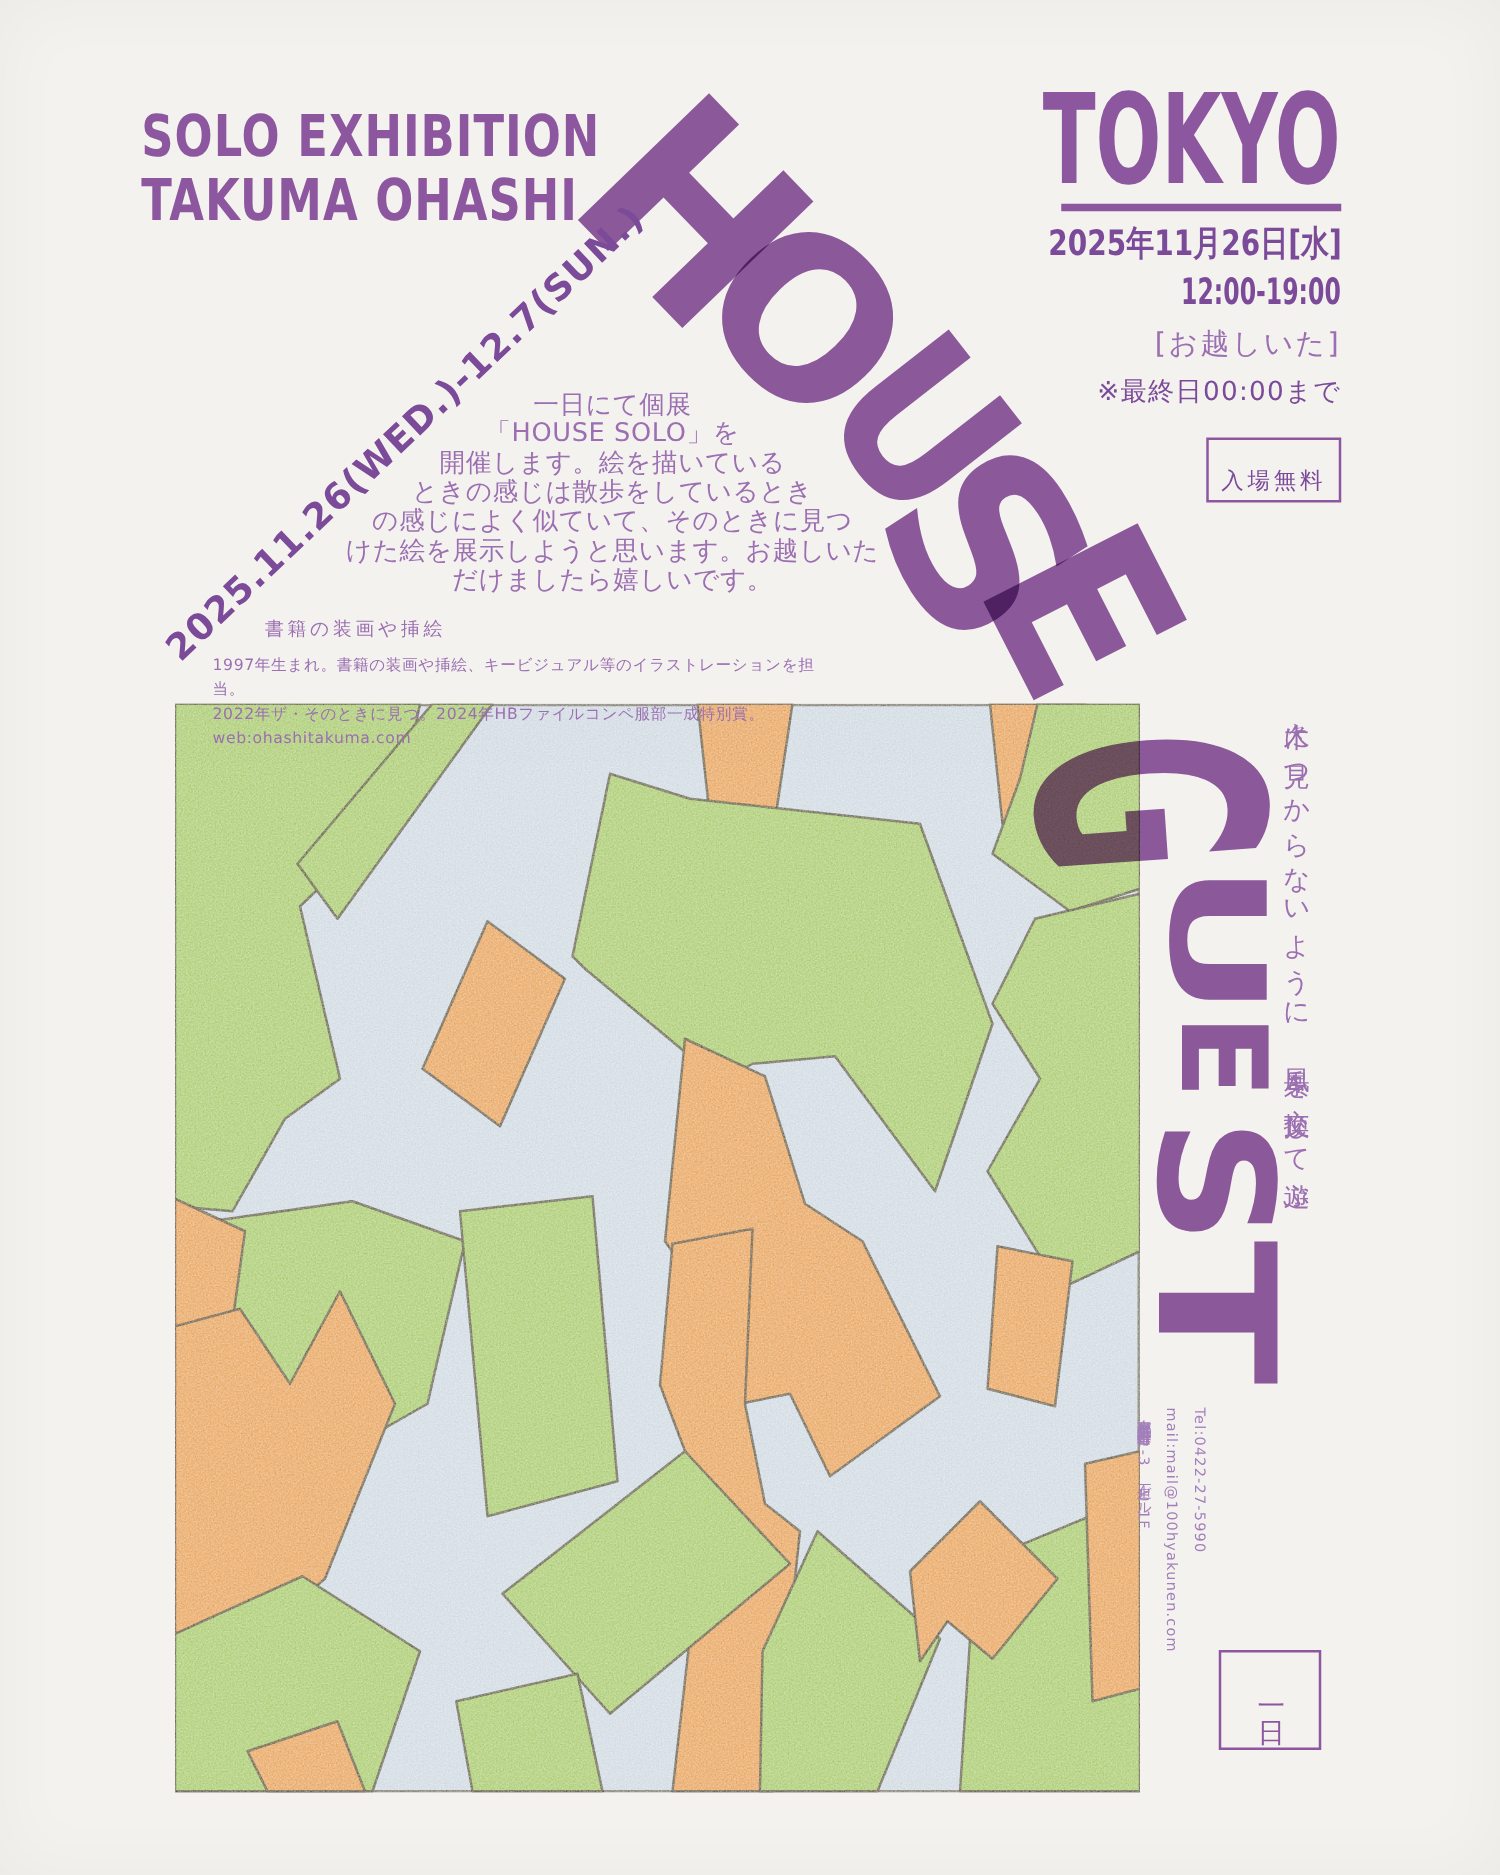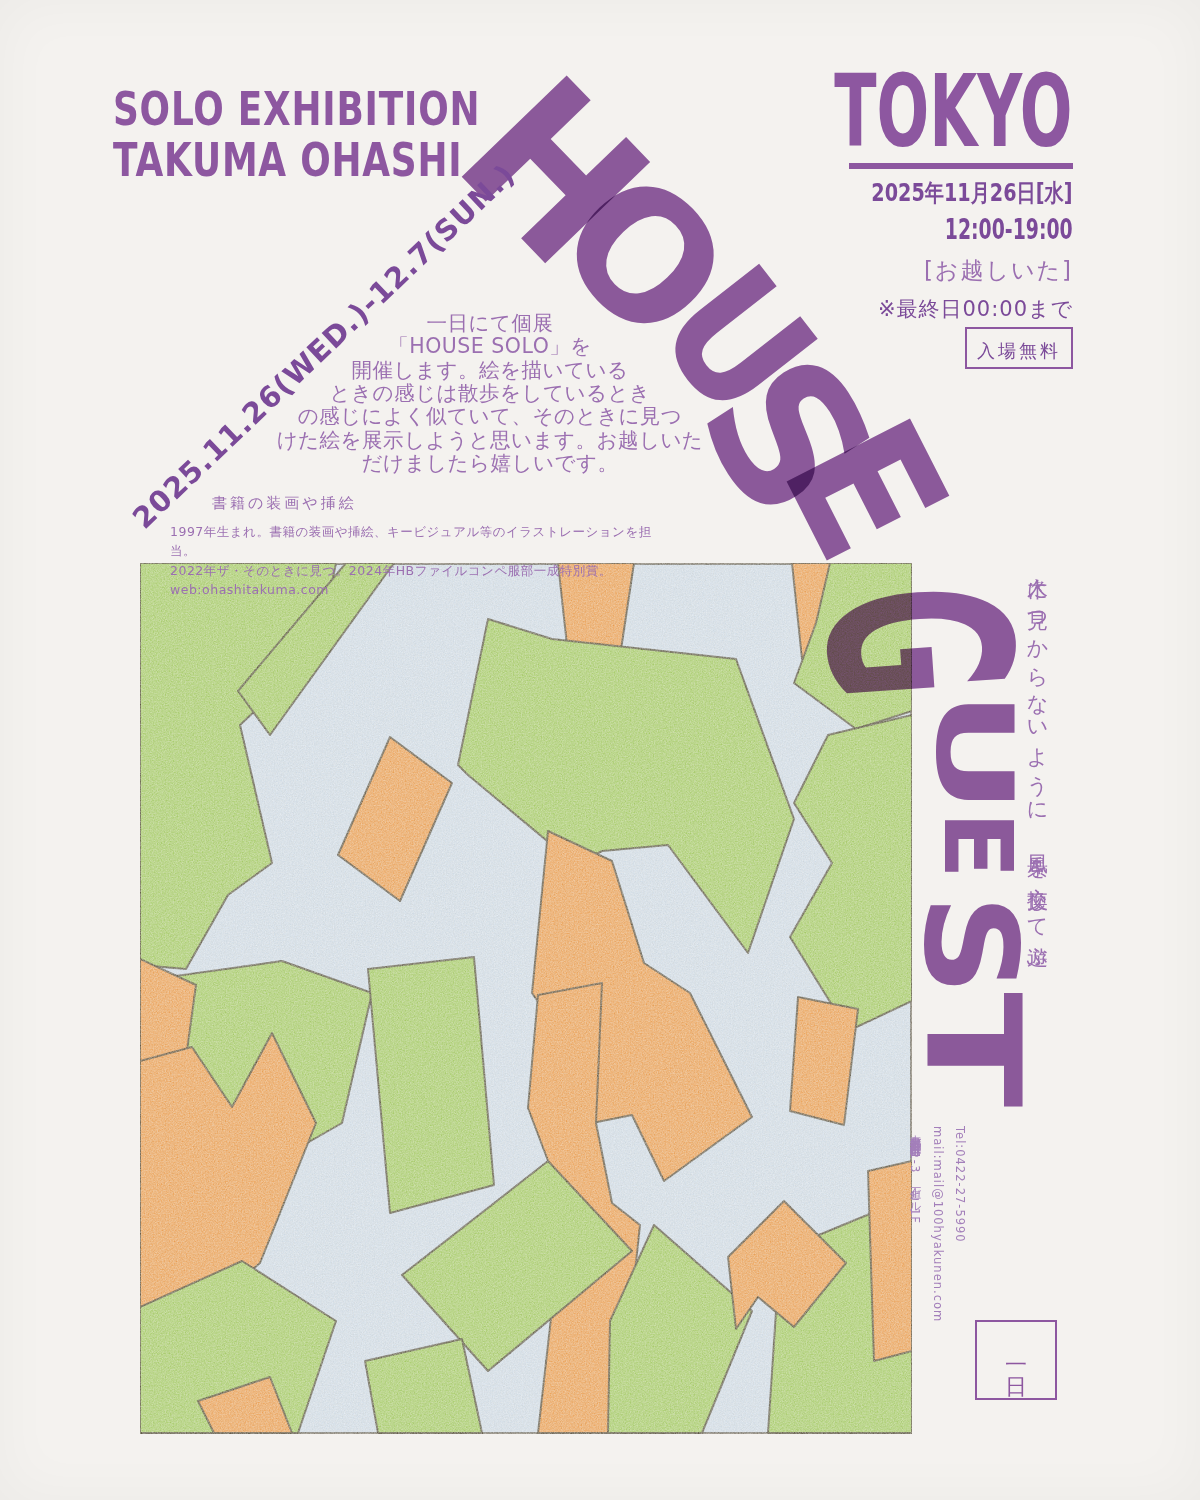--- a/index.html
+++ b/index.html
@@ -27,26 +27,26 @@
   .condR65{display:inline-block;transform:scaleX(0.65);transform-origin:100% 50%;}
 
   
   .exh-title{left:113px;top:84px;color:var(--purple);font-weight:bold;
     font-size:46px;line-height:1.1;letter-spacing:1px;white-space:nowrap;}
 
   
   .tokyo-block{right:127px;top:71px;text-align:right;color:var(--purple-dark);white-space:nowrap;}
   .tokyo{font-size:100px;line-height:0.82;font-weight:bold;color:var(--purple);letter-spacing:0;}
   .tokyo-rule{height:6px;background:var(--purple);width:224px;margin:10px 0 12px auto;}
-  .sched-l1,.sched-l2{font-size:24px;font-weight:bold;line-height:1.0;margin-top:8px;}
+  .sched-l1,.sched-l2{font-size:28px;font-weight:bold;line-height:1.0;margin-top:8px;}
   .sched-time{font-size:29px;font-weight:bold;margin-top:7px;}
   .sched-closed{font-size:23px;letter-spacing:2px;margin-top:9px;color:var(--purple-light);}
   .sched-last{font-size:21px;letter-spacing:1px;margin-top:9px;color:var(--purple-dark);}
-  .admission{display:inline-block;border:2.5px solid var(--purple);padding:10px 10px 4px 10px;
-    font-size:18px;letter-spacing:3px;margin-top:4px;color:var(--purple-dark);}
+  .admission{display:inline-block;border:2.5px solid var(--purple);padding:20px 10px 4px 10px;
+    font-size:18px;letter-spacing:3px;margin-top:23px;color:var(--purple-dark);}
 
   
   .diag-date{left:150px;top:500px;height:36px;line-height:36px;
     transform:rotate(-43.5deg);transform-origin:0 100%;
     color:var(--purple-dark);font-weight:bold;font-size:29px;letter-spacing:1px;white-space:nowrap;}
 
   
   .intro{left:265px;top:312px;width:450px;text-align:center;
     color:var(--purple-light);font-size:20.5px;line-height:1.14;letter-spacing:0.5px;
     white-space:pre-line;}

